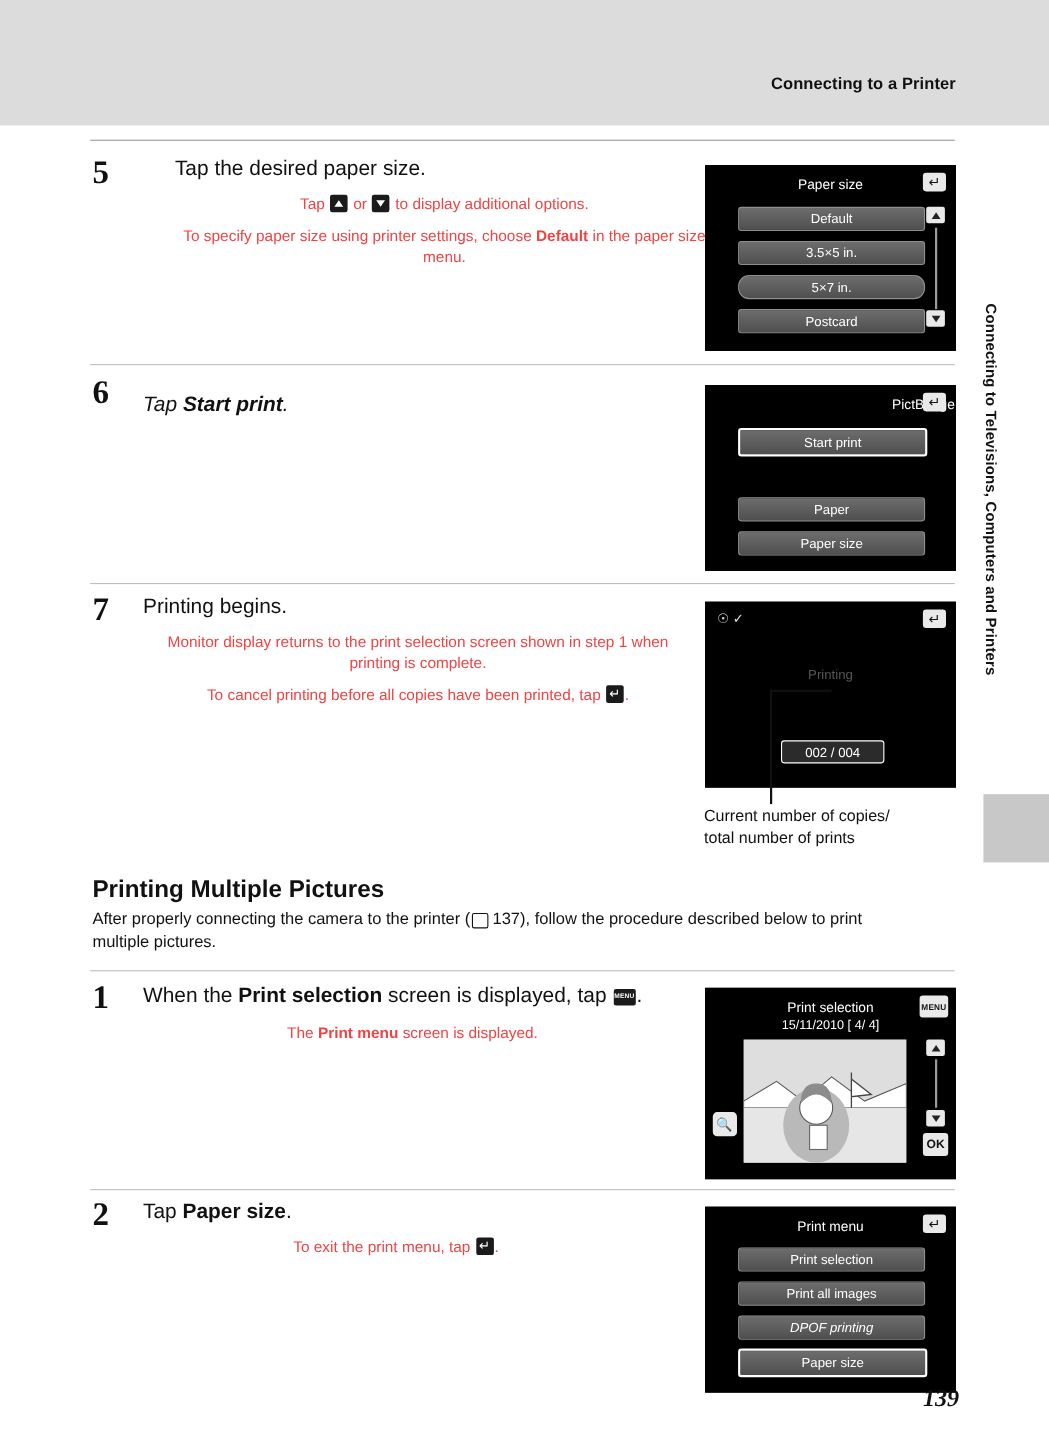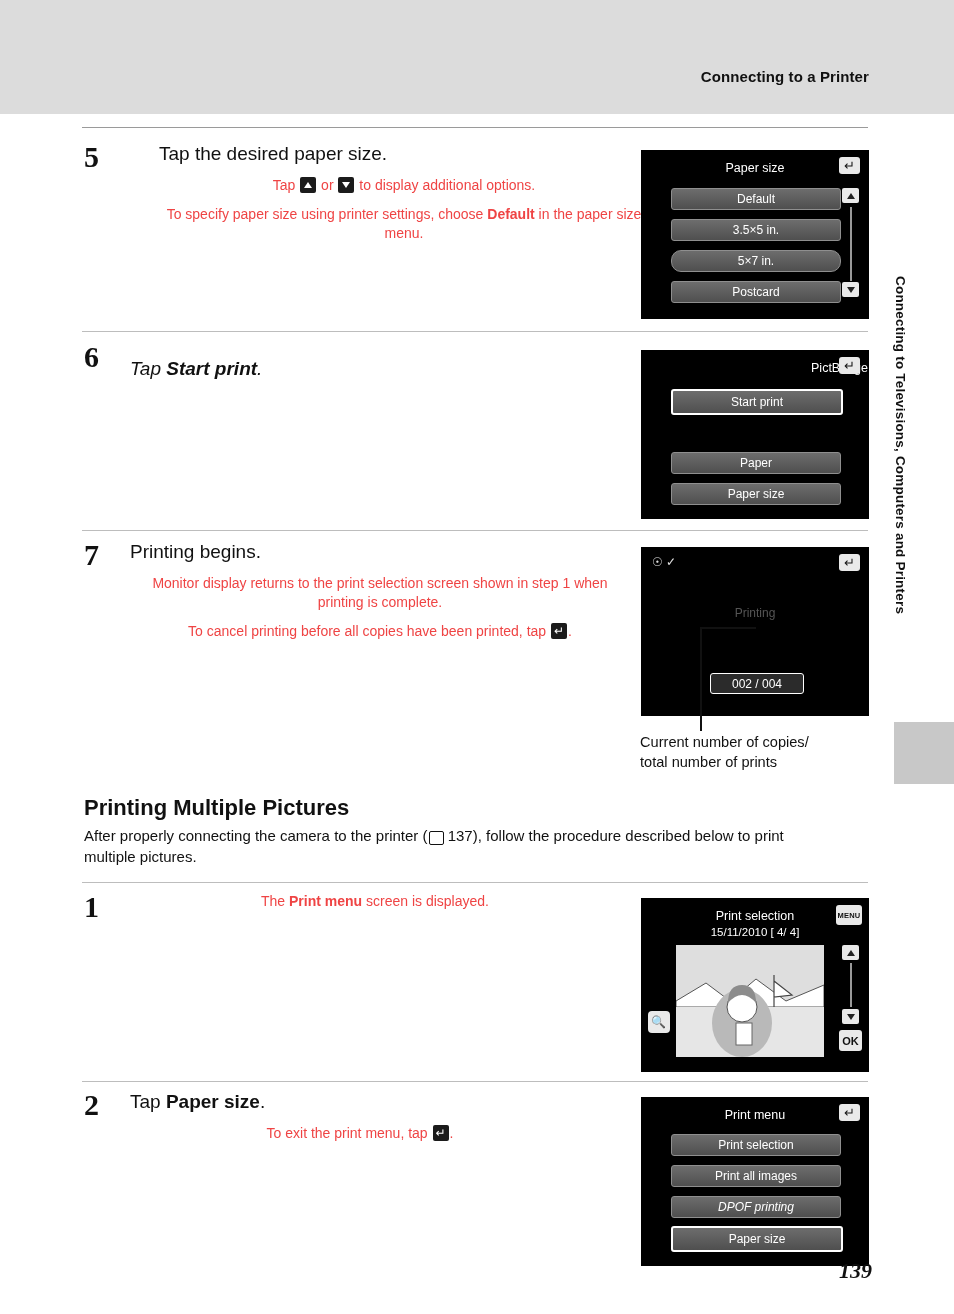--- a/index.html
+++ b/index.html
@@ -249,20 +249,21 @@
   <span>total number of prints</span>
 </div>
 
 <div class="sec-h" style="top:795px;">Printing Multiple Pictures</div>
 <div class="sec-p" style="top:825px;"><span>After properly connecting the camera to the printer (</span><span class="ico book"></span> <span>137</span><span>), follow the procedure described below to print multiple pictures.</span></div>
 
 <div class="rule" style="top:882px;"></div>
 
 <div class="step-num" style="top:890px;">1</div>
 <div class="step-body" style="top:892px;width:490px;">
+  <div class="step-title" style="line-height:1.45;"><span>When the </span><b>Print selection</b><span> screen is displayed, tap </span><span class="ico menu"></span><span>.</span></div>
   <p class="step-p"><span>The </span><b>Print menu</b><span> screen is displayed.</span></p>
 </div>
 
 <div class="screen" style="left:641px;top:898px;width:226px;height:172px;">
   <div class="scr-title" style="top:10px;">Print selection</div>
   <div class="scr-menu" style="right:6px;top:6px;">MENU</div>
   <div style="position:absolute;left:0;right:0;top:27px;text-align:center;color:#fff;font-size:11.5px;">
     <span>15/11/2010</span>
     <span>[</span>
     <span>4/    4]</span>

